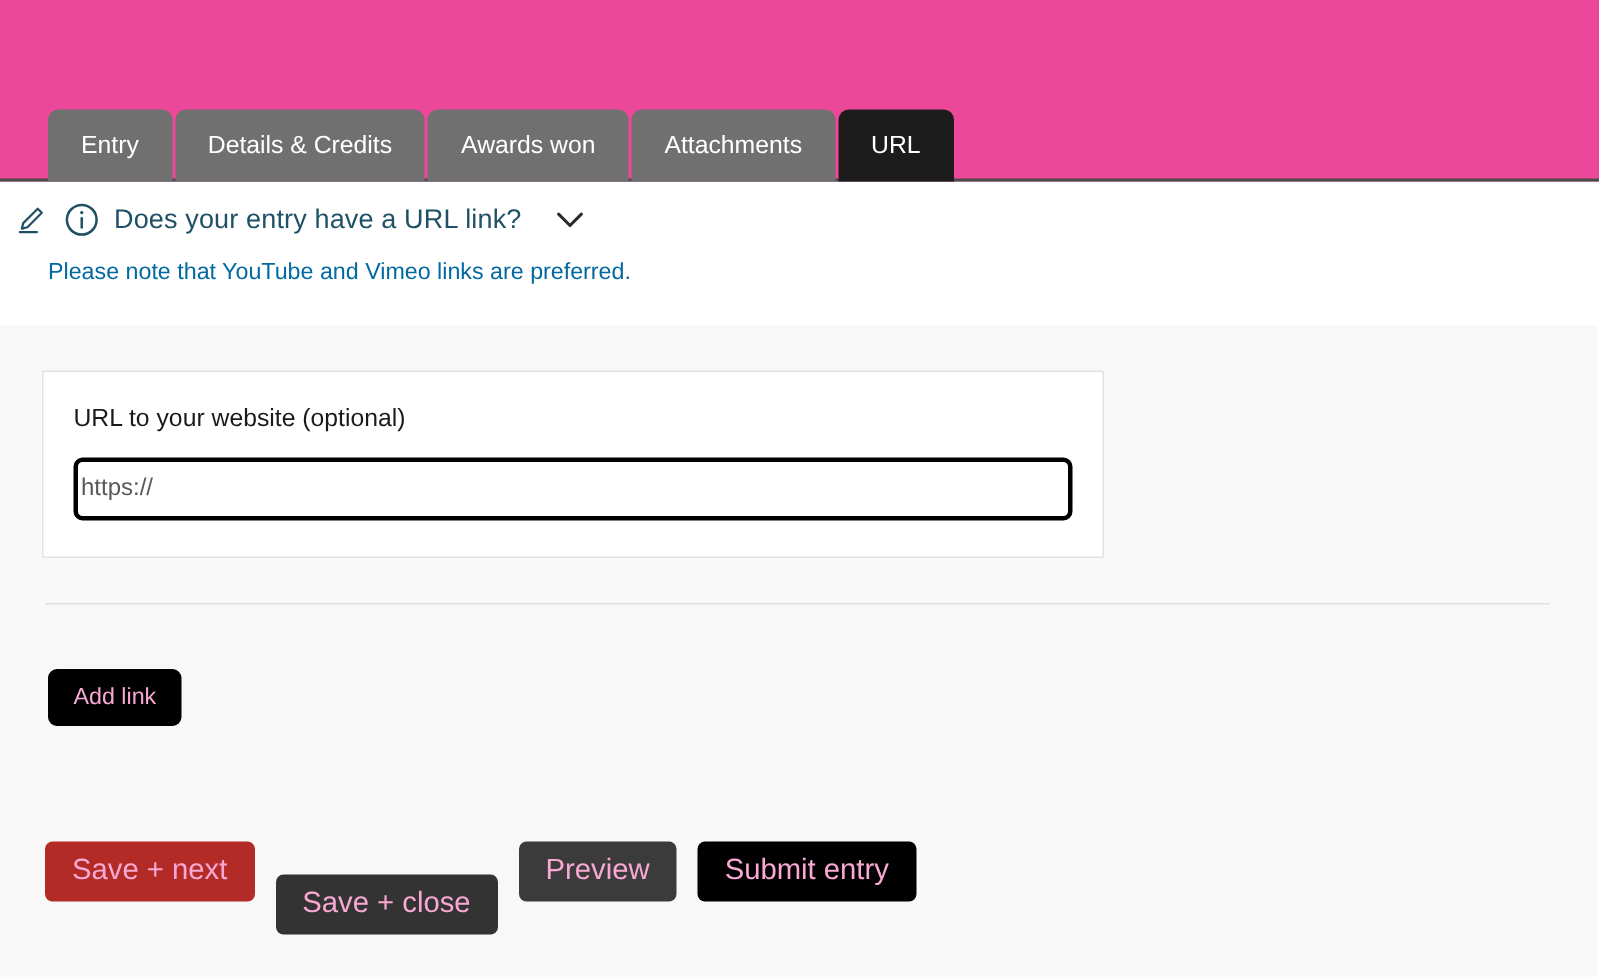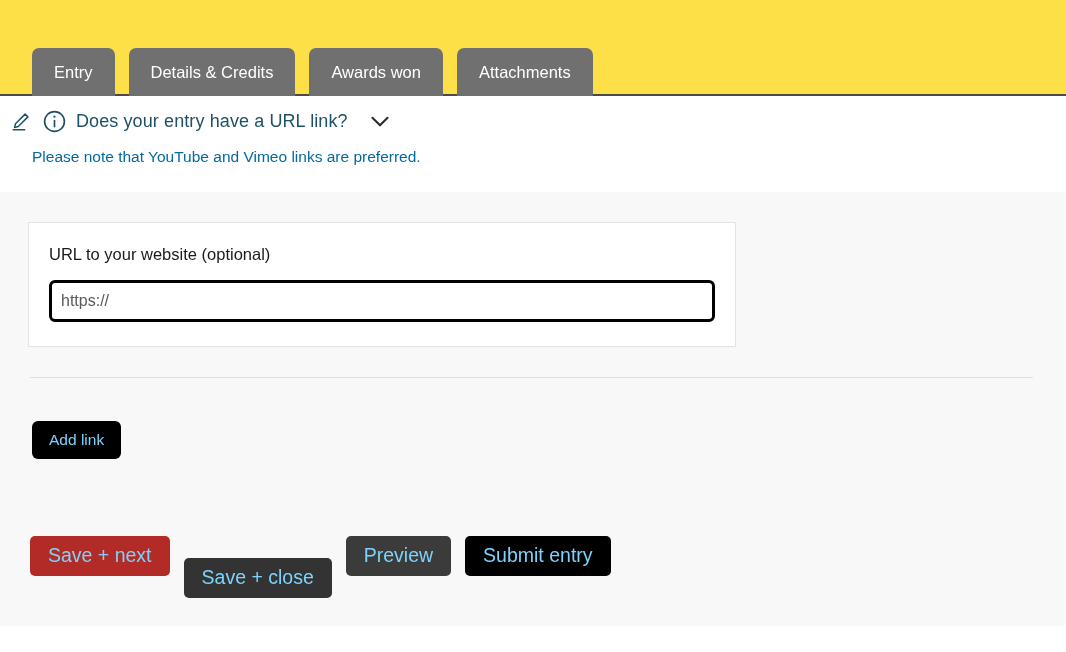--- a/index.html
+++ b/index.html
@@ -12,26 +12,26 @@
     height: 652px;
     background: #ffffff;
     font-family: "Liberation Sans", sans-serif;
     color: #1a1a1a;
     overflow: hidden;
   }
 
   
   .tabbar {
     position: relative;
-    height: 96px;
-    background: #fde047;
+    height: 121px;
+    background: #ec4899;
     padding-left: 32px;
     display: flex;
     align-items: flex-end;
-    gap: 14px;
+    gap: 2px;
   }
   .tabbar::after {
     content: "";
     position: absolute;
     left: 0;
     right: 0;
     bottom: 0;
     height: 2px;
     background: #4a4a4a;
   }
@@ -109,42 +109,42 @@
     color: #1a1a1a;
     margin-bottom: 16px;
   }
   .url-input {
     display: block;
     width: 100%;
     height: 42px;
     border: 3px solid #000000;
     border-radius: 6px;
     background: #ffffff;
-    padding: 0 9px;
+    padding: 0 2px;
     font-family: "Liberation Sans", sans-serif;
     font-size: 16px;
     color: #1a1a1a;
     outline: none;
   }
   .url-input::placeholder { color: #595959; opacity: 1; }
 
   .divider {
     margin: 30px 32px 0 30px;
     height: 1px;
     background: #e0e0e0;
   }
 
   .btn {
     display: inline-flex;
     align-items: center;
     justify-content: center;
     font-family: "Liberation Sans", sans-serif;
     border: none;
     cursor: pointer;
-    color: #7dd3fc;
+    color: #f9a8d4;
     line-height: 1;
     white-space: nowrap;
   }
   .add-link-row { margin: 43px 0 0 32px; }
   .btn-addlink {
     height: 38px;
     padding: 0 17px;
     border-radius: 6px;
     background: #000000;
     font-size: 15.5px;
@@ -175,20 +175,23 @@
     <span>Entry</span>
   </div>
   <div class="tab">
     <span>Details &amp; Credits</span>
   </div>
   <div class="tab">
     <span>Awards won</span>
   </div>
   <div class="tab">
     <span>Attachments</span>
+  </div>
+  <div class="tab active">
+    <span>URL</span>
   </div>
 </div>
 
 <div class="question-block">
   <div class="question-row">
     <span class="icon-pencil">
       <svg width="22" height="22" viewBox="0 0 24 24" fill="none" stroke="#1f5166" stroke-width="1.6" stroke-linecap="round" stroke-linejoin="round">
         <path d="M16.5 4.5l3 3L9 18l-4 1 1-4z"></path>
         <line x1="3.5" y1="21.5" x2="16" y2="21.5"></line>
       </svg>

